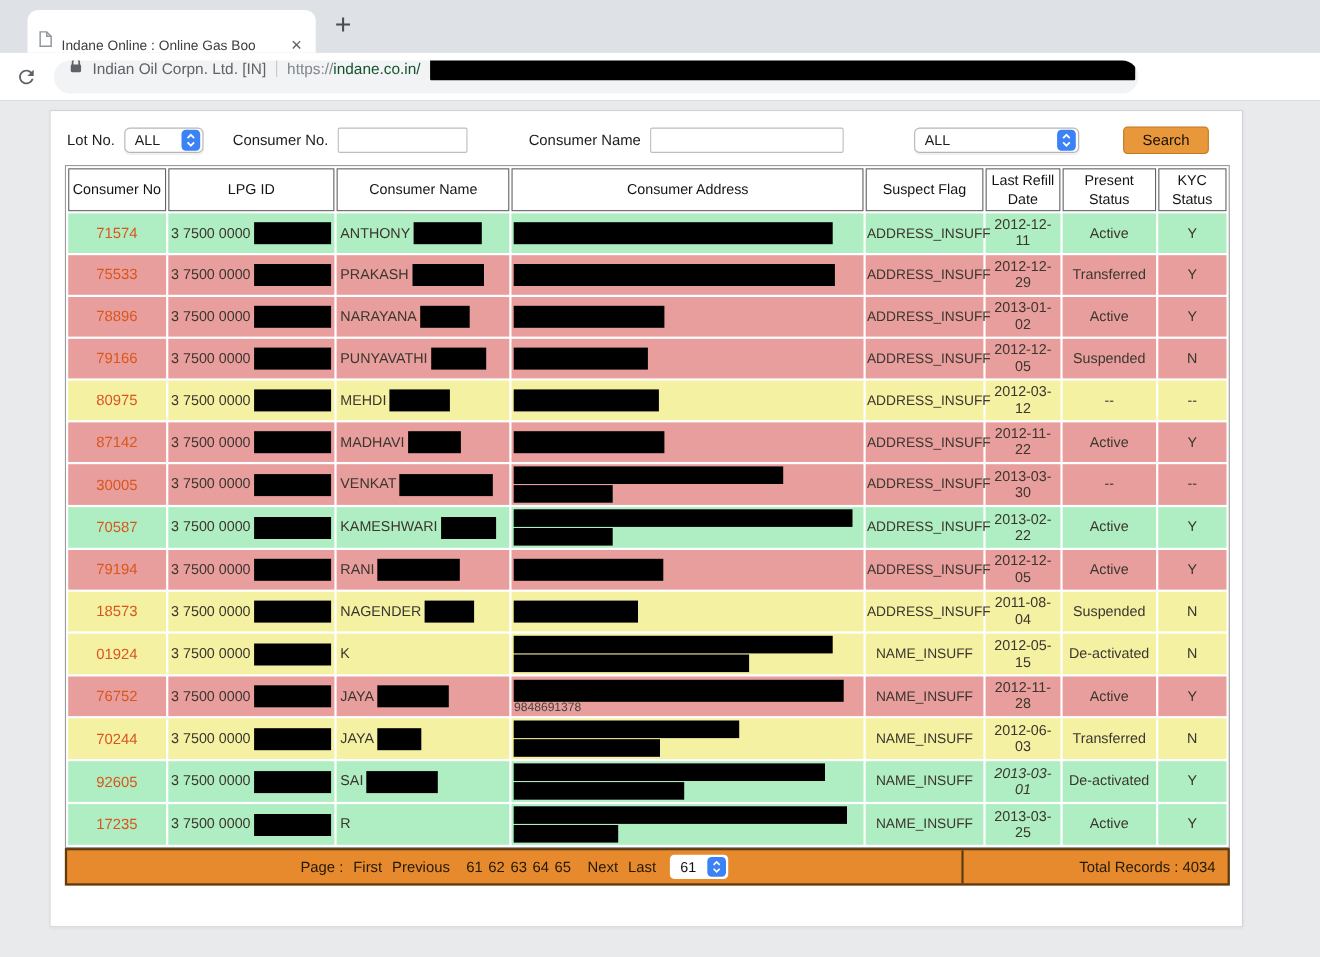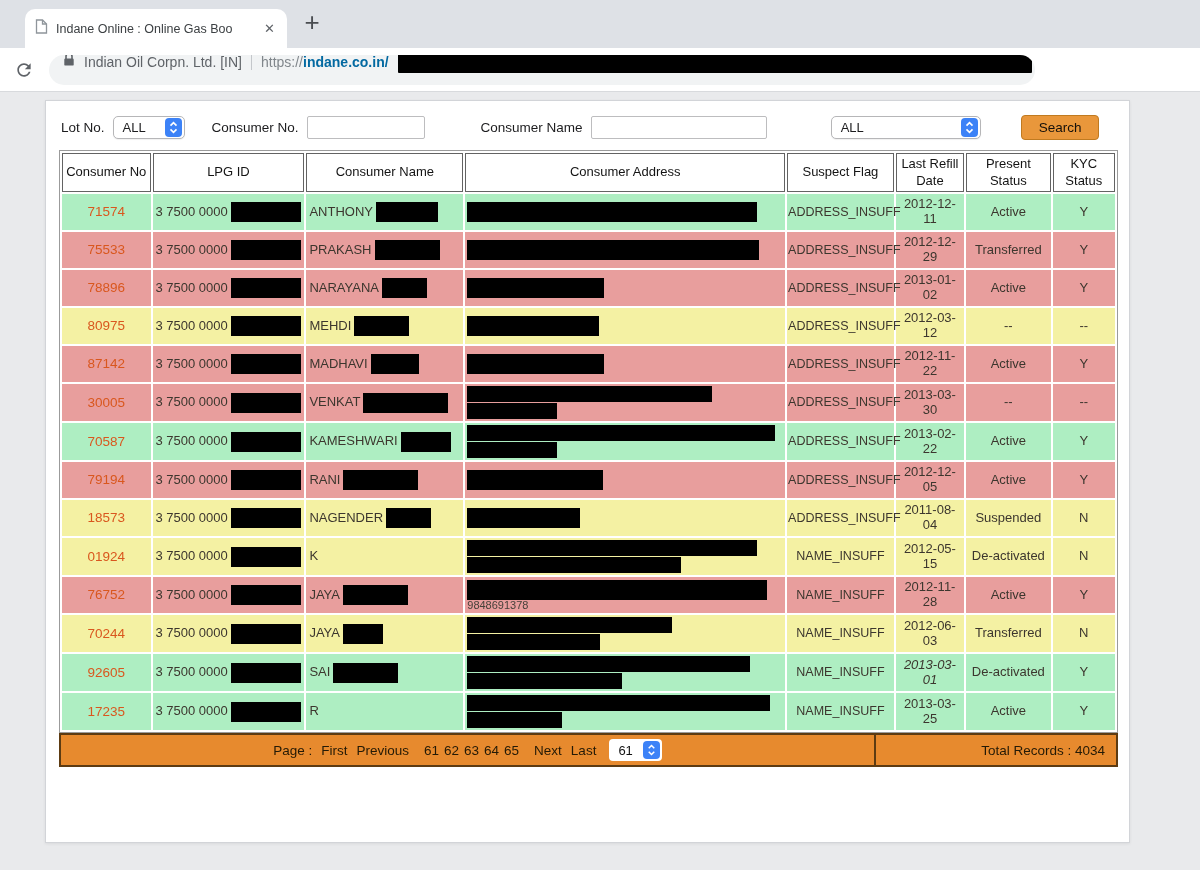--- a/index.html
+++ b/index.html
@@ -2,34 +2,34 @@
 <html><head>
 <meta charset="utf-8">
 <style>
   *{margin:0;padding:0;box-sizing:border-box}
   html,body{width:1200px;height:870px;overflow:hidden}
   body{font-family:"Liberation Sans",sans-serif;background:#e9eaec}
 
   
   .tabstrip{height:48px;background:#dee1e6;position:relative}
   .tab{position:absolute;left:25px;bottom:0;width:262px;height:39px;background:#fff;
-       border-radius:10px 10px 0 0;display:flex;align-items:center;padding:0 10px;gap:8px}
+       border-radius:10px 10px 0 0;display:flex;align-items:flex-end;padding:0 10px;gap:8px}
   .tab-title{font-size:12.5px;color:#3c4043;white-space:nowrap;overflow:hidden;flex:1}
   .tab-close{color:#5f6368;font-size:13px;cursor:default;padding:0 2px}
   .newtab{position:absolute;left:296px;top:6px;font-size:26px;font-weight:300;color:#4a4d51;
           width:32px;height:32px;display:flex;align-items:center;justify-content:center}
   .toolbar{height:44px;background:#fff;display:flex;align-items:center;padding:0 12px;gap:13px;
            border-bottom:1px solid #d8dadd}
   .reload{width:24px;height:24px;display:flex;align-items:center;justify-content:center}
   .urlpill{height:30px;background:#f1f3f4;border-radius:15px;width:986px;display:flex;
            align-items:center;padding:0 3px 16px 14px;gap:9px;overflow:hidden}
   .site-name{font-size:14px;color:#5f6368;white-space:nowrap}
   .pill-sep{width:1px;height:17px;background:#c4c7cb;flex:0 0 1px}
   .url-text{font-size:14px;white-space:nowrap;color:#80868b}
-  .url-dark{color:#0369a1;font-weight:bold}
+  .url-dark{color:#14532d;font-weight:normal}
   .url-redact{flex:1;height:22px;background:#000;border-radius:1px}
 
   
   .page-wrap{padding:8px 45px 0}
   .panel{width:1085px;height:743px;background:#fff;border:1px solid #d2d4d8;
          box-shadow:0 1px 3px rgba(0,0,0,.07);padding:14px 13px 0}
 
   
   .filters{display:flex;align-items:center;margin:0 4px 10px 2px;font-size:13.5px;color:#1c1c1e}
   .flabel{white-space:nowrap;margin-right:8px}
@@ -226,20 +226,42 @@
             </td>
             <td class="c-addr" style="background: rgb(232, 158, 157);">
               <div class="addr-bar" style="width: 137px; height: 20px; margin: 1px 0px;"></div>
             </td>
             <td class="c-flag" style="background: rgb(232, 158, 157);">ADDRESS_INSUFF</td>
             <td class="c-date" style="background: rgb(232, 158, 157);">2013-01-02</td>
             <td class="c-status" style="background: rgb(232, 158, 157);">Active</td>
             <td class="c-kyc" style="background: rgb(232, 158, 157);">Y</td>
           </tr>
           <tr>
+            <td class="c-no" style="background: rgb(232, 158, 157); color: rgb(217, 87, 30);">79166</td>
+            <td class="c-lpg" style="background: rgb(232, 158, 157);">
+              <div class="cellflex">
+                <span>3 7500 0000</span>
+                <span class="redact grow"></span>
+              </div>
+            </td>
+            <td class="c-name" style="background: rgb(232, 158, 157);">
+              <div class="cellflex">
+                <span>PUNYAVATHI</span>
+                <span class="redact" style="width: 50px;"></span>
+              </div>
+            </td>
+            <td class="c-addr" style="background: rgb(232, 158, 157);">
+              <div class="addr-bar" style="width: 122px; height: 20px; margin: 1px 0px;"></div>
+            </td>
+            <td class="c-flag" style="background: rgb(232, 158, 157);">ADDRESS_INSUFF</td>
+            <td class="c-date" style="background: rgb(232, 158, 157);">2012-12-05</td>
+            <td class="c-status" style="background: rgb(232, 158, 157);">Suspended</td>
+            <td class="c-kyc" style="background: rgb(232, 158, 157);">N</td>
+          </tr>
+          <tr>
             <td class="c-no" style="background: rgb(244, 241, 163); color: rgb(217, 87, 30);">80975</td>
             <td class="c-lpg" style="background: rgb(244, 241, 163);">
               <div class="cellflex">
                 <span>3 7500 0000</span>
                 <span class="redact grow"></span>
               </div>
             </td>
             <td class="c-name" style="background: rgb(244, 241, 163);">
               <div class="cellflex">
                 <span>MEHDI</span>

